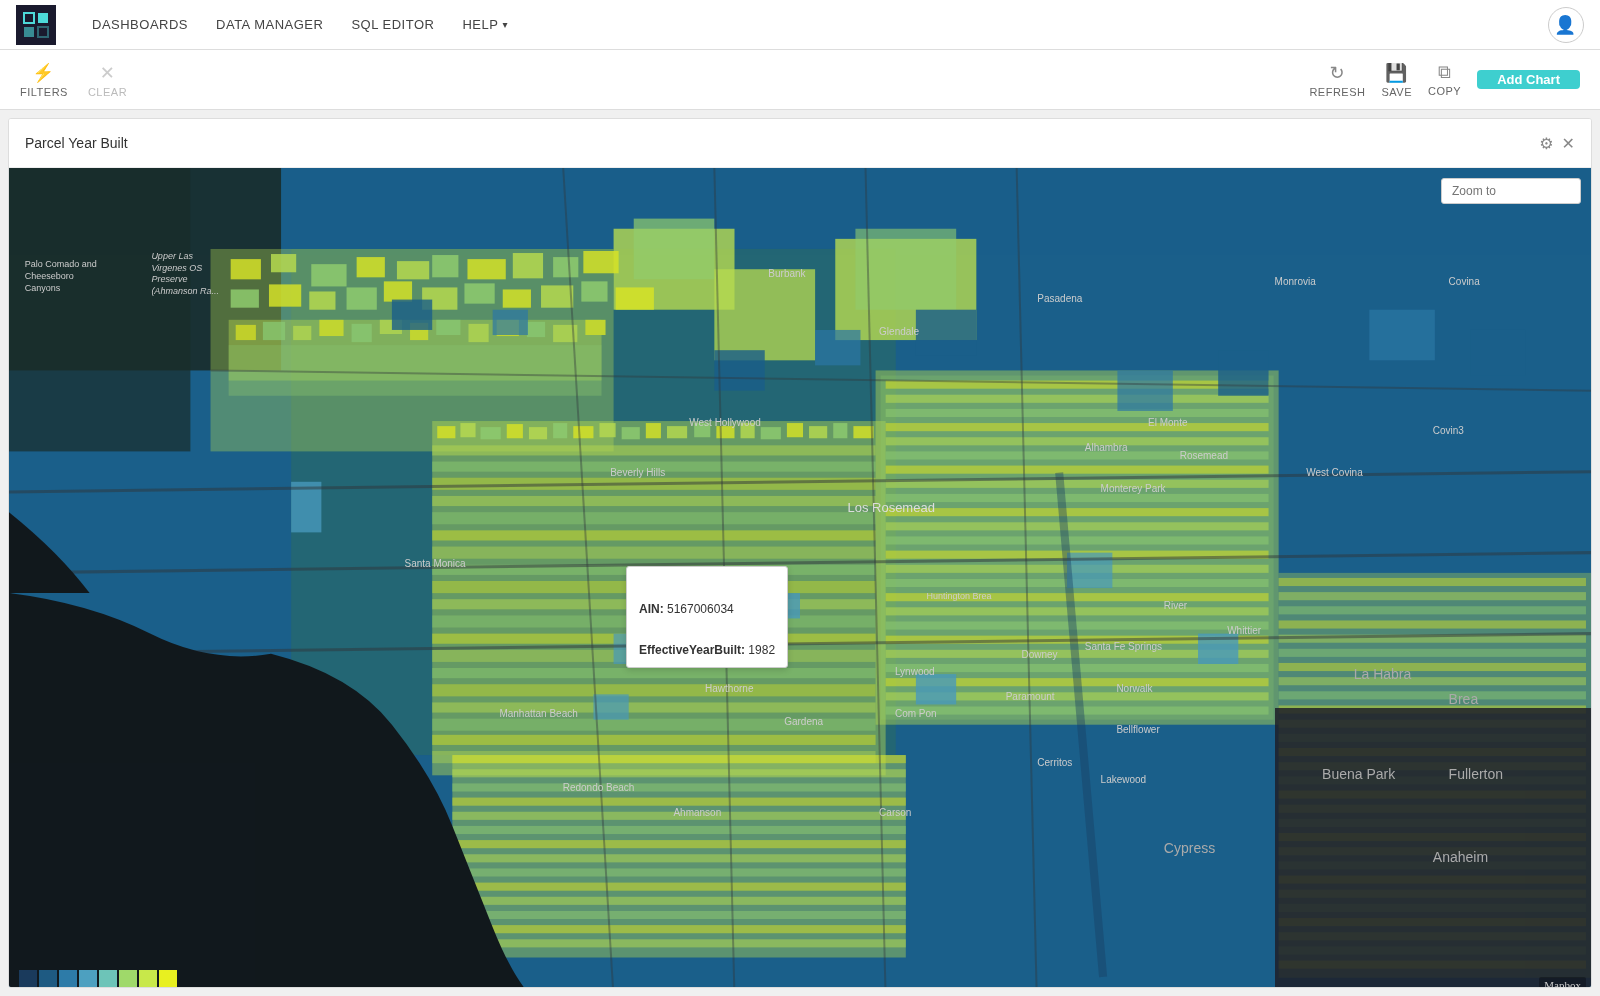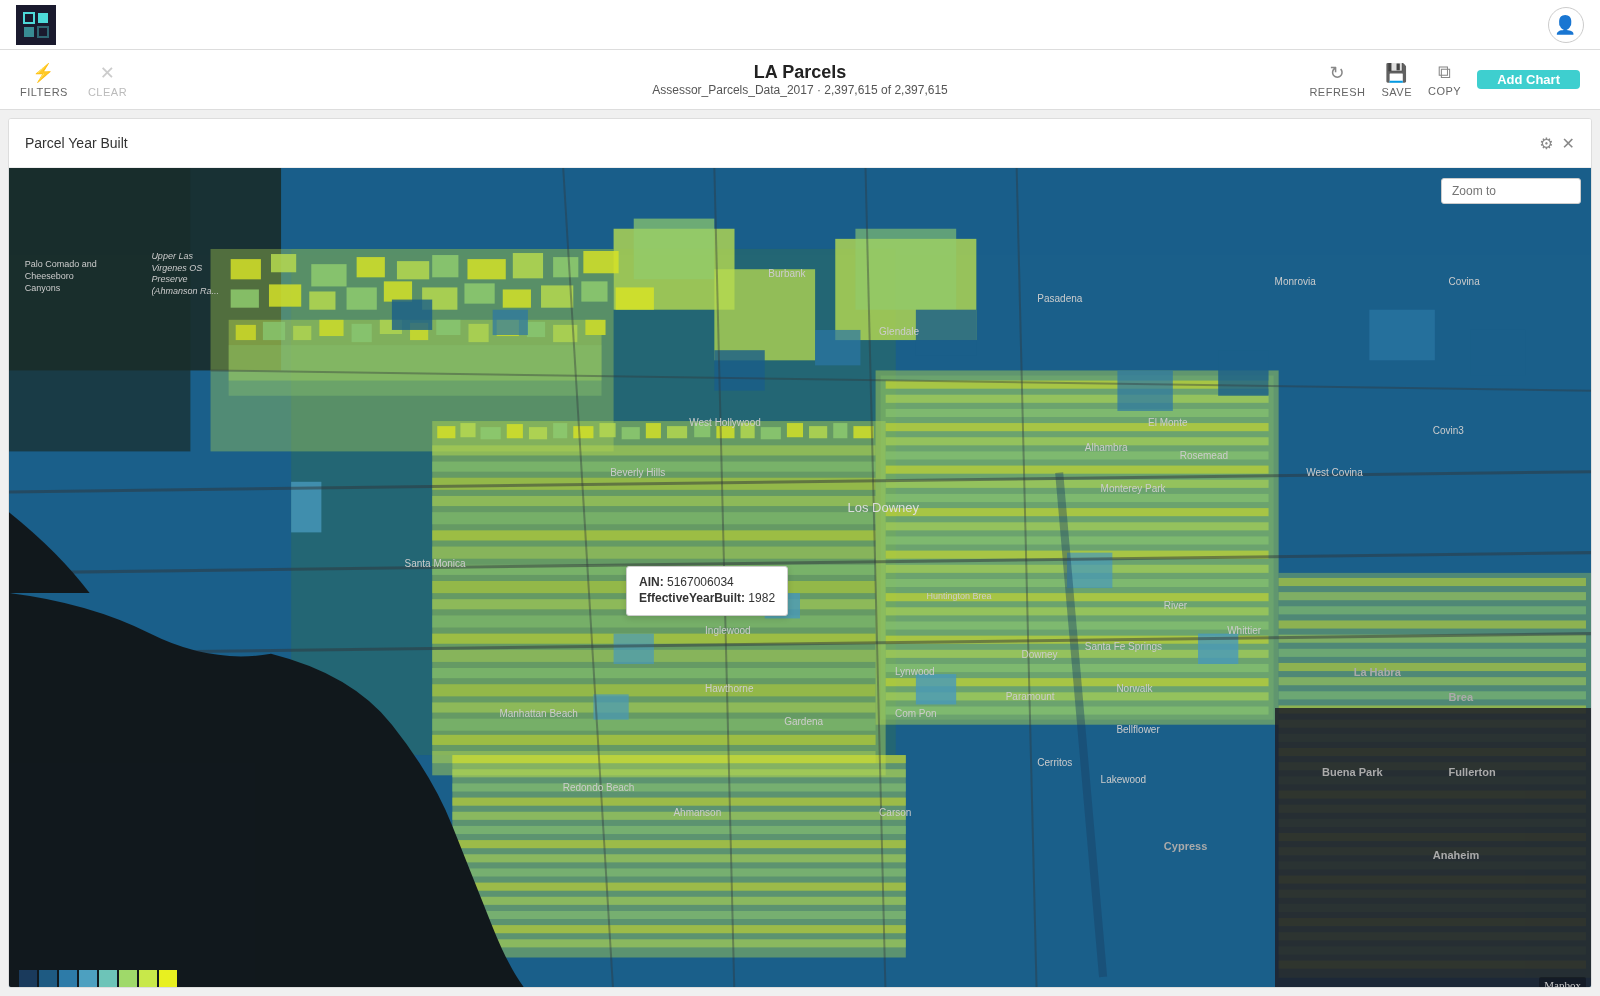--- a/index.html
+++ b/index.html
@@ -110,21 +110,21 @@
       border: 1px solid #ccc;
       border-radius: 3px;
       padding: 8px 12px;
       font-size: 12px;
       z-index: 20;
       top: 48%;
       left: 39%;
       box-shadow: 0 2px 6px rgba(0,0,0,0.15);
       white-space: nowrap;
     }
-    .tooltip-row { margin-bottom: 2px; color: #333; }
+    .tooltip-row { margin-bottom: 2px; color: #333; margin-top: 27px; }
     .tooltip-row strong { font-weight: 600; }
 
     
     #map-legend {
       position: absolute; bottom: 10px; left: 10px;
       display: flex; gap: 2px; z-index: 10;
     }
     .legend-swatch {
       width: 18px; height: 18px;
     }
@@ -154,61 +154,62 @@
 
     .city-label {
       position: absolute; color: #ccc; font-size: 10px;
       font-weight: 400; pointer-events: none; z-index: 5;
     }
     .city-label-lg {
       font-size: 13px; color: #ddd; font-weight: 500;
     }
 
     .dark-city-label {
-      position: absolute; color: #aaa; font-size: 11px;
-      font-weight: 700; pointer-events: none; z-index: 6;
+      position: absolute; color: #aaa; font-size: 14px;
+      font-weight: 400; pointer-events: none; z-index: 6;
     }
   </style>
 </head>
 <body>
 
 <div id="top-nav">
   <div id="logo">
     <svg class="logo-svg" viewBox="0 0 32 32" xmlns="http://www.w3.org/2000/svg">
       <rect width="32" height="32" fill="#1a1a2e"></rect>
       <path d="M4 4 L14 4 L14 14 L4 14 Z" fill="none" stroke="#4dd9d9" stroke-width="2"></path>
       <path d="M18 4 L28 4 L28 14 L18 14 Z" fill="#4dd9d9"></path>
       <path d="M4 18 L14 18 L14 28 L4 28 Z" fill="#4dd9d9" opacity="0.6"></path>
       <path d="M18 18 L28 18 L28 28 L18 28 Z" fill="none" stroke="#4dd9d9" stroke-width="2" opacity="0.4"></path>
     </svg>
   </div>
+  <nav class="nav-links">
+    <span class="nav-link">DASHBOARDS</span>
+    <span class="nav-link">DATA MANAGER</span>
+    <span class="nav-link">SQL EDITOR</span>
+    <span class="nav-link nav-link-help">
+      <span>HELP</span>
+      <span style="font-size:10px;">▾</span>
+    </span>
+  </nav>
   <div class="nav-right">
     <div class="user-icon-btn">
       <span>👤</span>
     </div>
   </div>
 </div>
 
 <div id="toolbar">
   <div class="toolbar-left">
     <div class="toolbar-btn">
       <span class="toolbar-btn-icon">⚡</span>
       <span>FILTERS</span>
     </div>
     <div class="toolbar-btn disabled">
       <span class="toolbar-btn-icon">✕</span>
       <span>CLEAR</span>
-    </div>
-  </div>
-  <div class="toolbar-center">
-    <div class="toolbar-title">LA Parcels</div>
-    <div class="toolbar-subtitle">
-      <span>Assessor_Parcels_Data_2017</span>
-      <span> · </span>
-      <span>2,397,615 of 2,397,615</span>
     </div>
   </div>
   <div class="toolbar-right">
     <div class="toolbar-action-btn">
       <span class="toolbar-action-btn-icon">↻</span>
       <span>REFRESH</span>
     </div>
     <div class="toolbar-action-btn">
       <span class="toolbar-action-btn-icon">💾</span>
       <span>SAVE</span>
@@ -476,21 +477,21 @@
       <div class="city-label" style="top:11%;left:1%;width:120px;font-size:9px;line-height:1.3;">Palo Comado and<br>Cheeseboro<br>Canyons</div>
       <div class="city-label" style="top:10%;left:9%;width:100px;font-size:9px;line-height:1.3;font-style:italic;">Upper Las<br>Virgenes OS<br>Preserve<br>(Ahmanson Ra...</div>
 
       <div class="city-label" style="top:12%;left:48%;">Burbank</div>
       <div class="city-label" style="top:19%;left:55%;">Glendale</div>
       <div class="city-label" style="top:15%;left:65%;">Pasadena</div>
       <div class="city-label" style="top:13%;left:80%;">Monrovia</div>
       <div class="city-label" style="top:13%;left:91%;">Covina</div>
       <div class="city-label" style="top:30%;left:43%;">West Hollywood</div>
       <div class="city-label" style="top:36%;left:38%;">Beverly Hills</div>
-      <div class="city-label city-label-lg" style="top:40%;left:53%;">Los Downey</div>
+      <div class="city-label city-label-lg" style="top:40%;left:53%;">Los Rosemead</div>
       <div class="city-label" style="top:33%;left:68%;">Alhambra</div>
       <div class="city-label" style="top:30%;left:72%;">El Monte</div>
       <div class="city-label" style="top:34%;left:74%;">Rosemead</div>
       <div class="city-label" style="top:38%;left:69%;">Monterey Park</div>
       <div class="city-label" style="top:36%;left:82%;">West Covina</div>
       <div class="city-label" style="top:31%;left:90%;">Covin3</div>
       <div class="city-label" style="top:47%;left:25%;">Santa Monica</div>
       <div class="city-label" style="top:55%;left:44%;">Inglewood</div>
       <div class="city-label" style="top:62%;left:44%;">Hawthorne</div>
       <div class="city-label" style="top:65%;left:31%;">Manhattan Beach</div>

